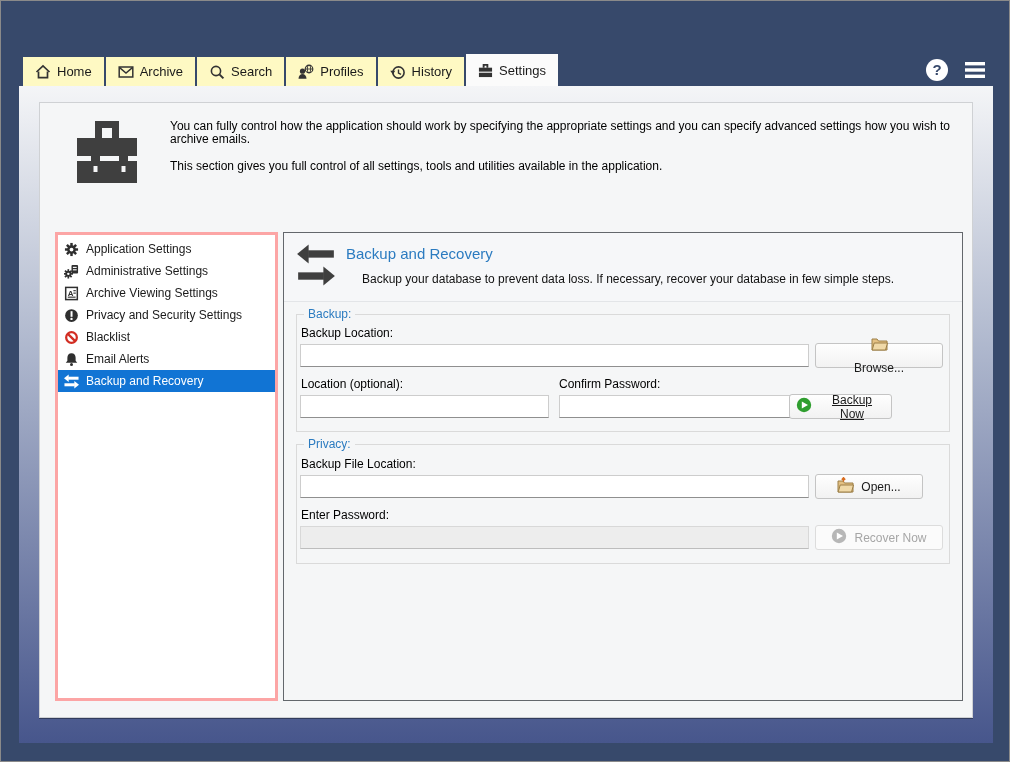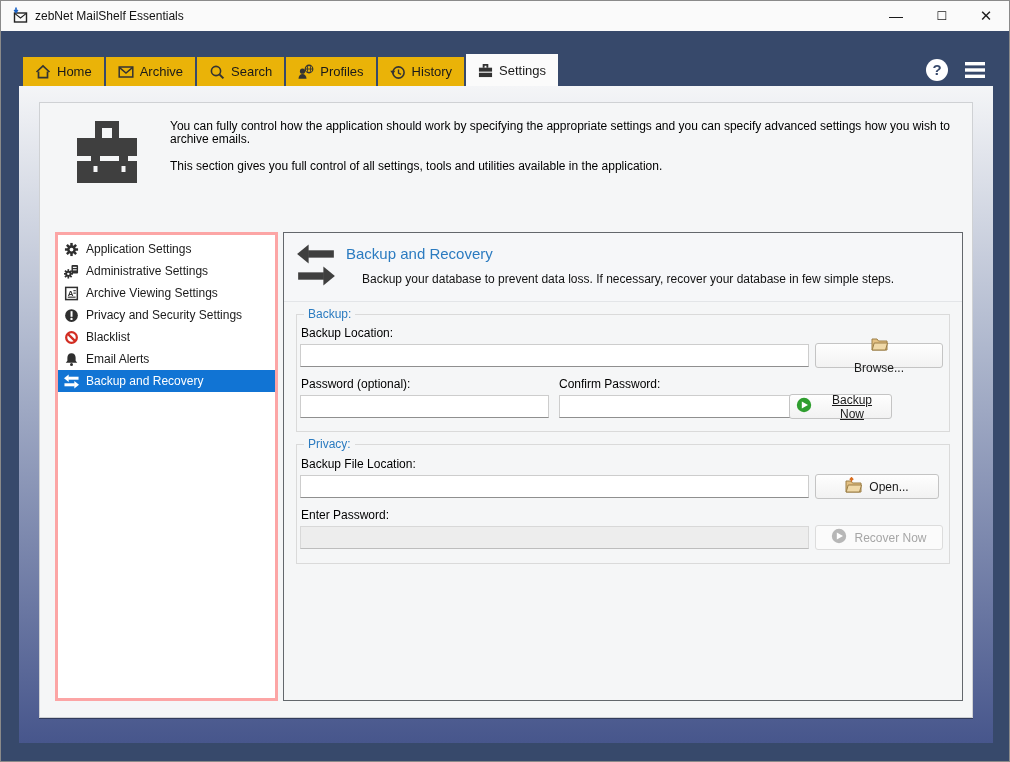--- a/index.html
+++ b/index.html
@@ -17,21 +17,21 @@
            justify-content:center;font-size:14px;color:#1a1a1a;cursor:default;}
   .win-btn.min{right:93px;}
   .win-btn.max{right:47px;font-size:12px;}
   .win-btn.close{right:3px;font-size:15px;}
 
   
   .win-body{position:absolute;left:0;top:30px;width:1010px;height:732px;background:#37496B;}
 
   
   .tabstrip{position:absolute;left:22px;top:53px;height:32px;display:flex;gap:2px;}
-  .tab{height:29px;margin-top:3px;background:#eab308;display:flex;align-items:center;
+  .tab{height:29px;margin-top:3px;background:#fef9c3;display:flex;align-items:center;
        gap:6px;padding:0 12px;font-size:13px;color:#1a1a1a;cursor:default;}
   .tab.active{height:32px;margin-top:0;background:#fbfbfb;}
   .tab .ticon{display:flex;align-items:center;}
   .top-actions{position:absolute;top:55px;right:22px;height:28px;display:flex;gap:14px;align-items:center;}
   .round-btn{width:24px;height:24px;display:flex;align-items:center;justify-content:center;cursor:default;}
 
   
   .gradient-panel{position:absolute;left:18px;top:85px;width:974px;height:657px;
                   background:linear-gradient(180deg,#f4f5f7 0%,#aeb7cd 40%,#47568C 100%);}
   .content-box{position:absolute;left:38px;top:101px;width:934px;height:616px;
@@ -75,33 +75,20 @@
        gap:7px;background:linear-gradient(#fefefe,#f2f2f2);border:1px solid #c4c4c4;
        border-radius:3px;font-size:12px;color:#1a1a1a;font-family:"Liberation Sans",sans-serif;
        cursor:default;}
   .btn:disabled,.btn.disabled{color:#a6a6a6;border-color:#dcdcdc;background:#fbfbfb;}
 </style>
 </head>
 <body>
 
 <div id="page">
 
-  <div class="titlebar">
-    <span class="app-icon">
-      <svg width="18" height="18" viewBox="0 0 18 18">
-        <rect x="3.5" y="6" width="12" height="9" fill="none" stroke="#222" stroke-width="1.4"></rect>
-        <path d="M4 6.6 L9.5 11 L15 6.6" fill="none" stroke="#222" stroke-width="1.2"></path>
-        <path d="M5 0.5 v4.2 M3.2 3 L5 5.2 L6.8 3" fill="none" stroke="#1a62c6" stroke-width="1.6"></path>
-      </svg>
-    </span>
-    <span class="title">zebNet MailShelf Essentials</span>
-    <div class="win-btn min">—</div>
-    <div class="win-btn max">☐</div>
-    <div class="win-btn close">✕</div>
-  </div>
 
   <div class="win-body"></div>
 
   <div class="tabstrip">
     <div class="tab">
       <span class="ticon">
         <svg width="16" height="16" viewBox="0 0 16 16">
           <path d="M1.5 8 L8 2 L14.5 8" fill="none" stroke="#333" stroke-width="1.7"></path>
           <path d="M3.5 7.4 V13.6 H12.5 V7.4" fill="none" stroke="#333" stroke-width="1.7"></path>
         </svg>
@@ -314,41 +301,41 @@
       <button class="btn" style="left:518px;top:28px;width:128px;flex-direction:column;">
         <span>
           <svg width="17" height="14" viewBox="0 0 17 14">
             <path d="M1 2 h5 l1.5 2 H16 v9 H1 z" fill="#E3C083" stroke="#9c7f46" stroke-width="1"></path>
             <path d="M3.2 6 h13.3 l-2 7 H1.2 z" fill="#f0d9a8" stroke="#9c7f46" stroke-width="1"></path>
           </svg>
         </span>
         <span>Browse...</span>
       </button>
 
-      <label class="fld-label" style="left:4px;top:62px;">Password (optional):</label>
+      <label class="fld-label" style="left:4px;top:62px;">Location (optional):</label>
       <label class="fld-label" style="left:262px;top:62px;">Confirm Password:</label>
       <input class="txt" style="left: 3px; top: 80px; width: 249px;" type="password" value="">
       <input class="txt" style="left: 262px; top: 80px; width: 250px;" type="password" value="">
       <button class="btn" style="left:492px;top:79px;width:103px;text-decoration:underline;">
         <span>
           <svg width="16" height="16" viewBox="0 0 16 16">
             <circle cx="8" cy="8" r="7.2" fill="#2F9E2F"></circle>
             <polygon points="5.8,4.4 12,8 5.8,11.6" fill="#fff"></polygon>
           </svg>
         </span>
         <span>Backup Now</span>
       </button>
     </div>
 
     <div class="groupbox gb-recover">
       <span class="legend">Privacy:</span>
 
       <label class="fld-label" style="left:4px;top:12px;">Backup File Location:</label>
       <input class="txt" style="left: 3px; top: 30px; width: 509px;" type="text" value="">
-      <button class="btn" style="left:518px;top:29px;width:124px;">
+      <button class="btn" style="left:518px;top:29px;width:108px;">
         <span>
           <svg width="17" height="16" viewBox="0 0 17 16">
             <path d="M1 4 h5 l1.5 2 H16 v9 H1 z" fill="#E3C083" stroke="#9c7f46" stroke-width="1"></path>
             <path d="M3.2 8 h13.3 l-2 7 H1.2 z" fill="#f0d9a8" stroke="#9c7f46" stroke-width="1"></path>
             <path d="M6.5 4.5 V1.2 M4.8 2.8 L6.5 0.8 L8.2 2.8" fill="none" stroke="#d96c1e" stroke-width="1.5"></path>
           </svg>
         </span>
         <span>Open...</span>
       </button>
 

